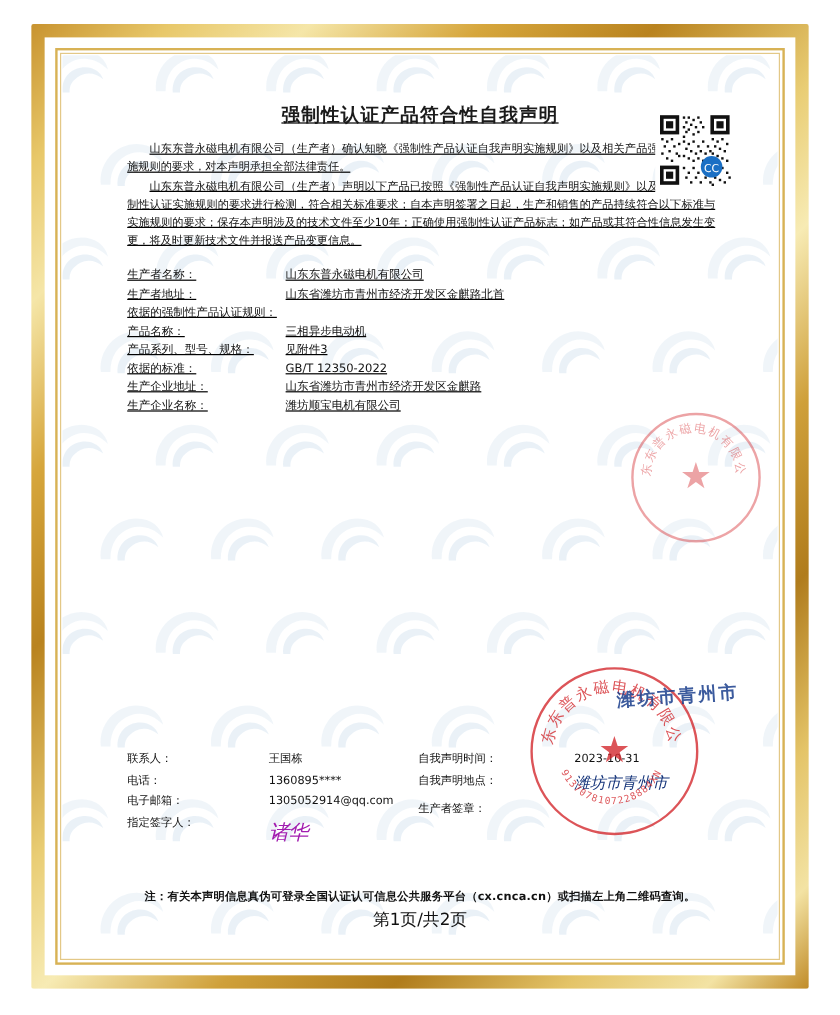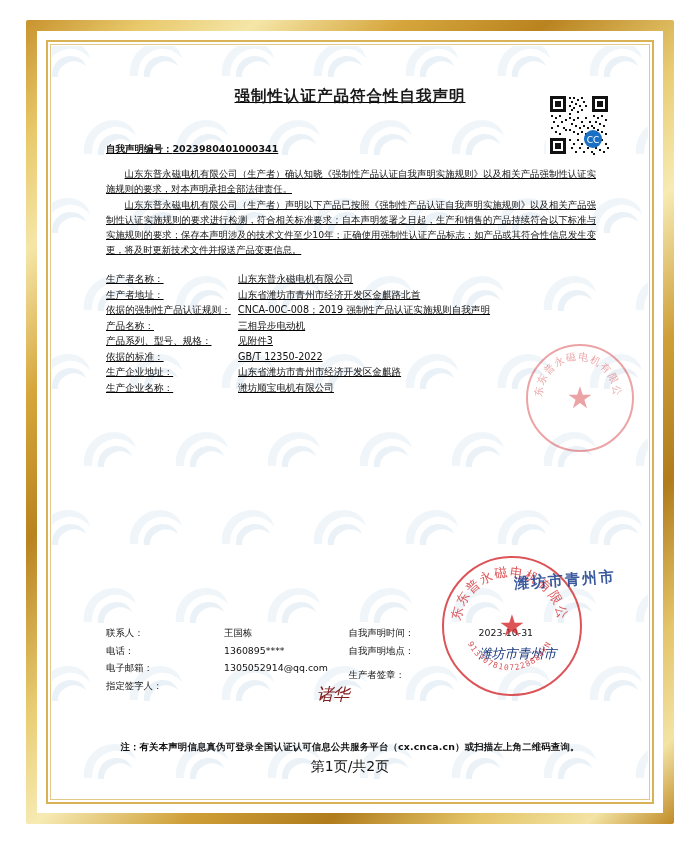--- a/index.html
+++ b/index.html
@@ -172,25 +172,24 @@
     white-space: nowrap;
   }
   .sig-label { width: 74px; flex: 0 0 74px; }
   .sig-label-wide { width: 86px; flex: 0 0 86px; }
   .sig-value { flex: 1 1 auto; margin-left: 44px; }
 
   .handwriting {
     font-family: "DejaVu Serif", "Liberation Serif", serif;
     font-style: italic;
     font-size: 17px;
-    color: #7f1d1d;
+    color: #a21caf;
     position: relative;
     top: 2px;
     letter-spacing: -1px;
-    text-align: right;
   }
   .hand-small {
     font-family: "DejaVu Serif", "Liberation Serif", serif;
     font-style: italic;
     font-size: 13px;
     color: #15347a;
   }
 
   
   .seal {
@@ -788,41 +787,37 @@
             <rect x="51" y="55" width="2" height="2"></rect>
           <rect x="55" y="57" width="2" height="2"></rect>
             <rect x="45" y="59" width="2" height="2"></rect>
             <rect x="59" y="53" width="2" height="2"></rect>
         </g>
         <circle cx="45" cy="45" r="9" fill="#1a6fc4"></circle>
         <text x="45" y="49" font-size="9" fill="#ffffff" text-anchor="middle" font-family="DejaVu Sans, sans-serif">CC</text>
       </svg>
     </div>
 
-    <div class="decl-no">
-      <span>自我声明编号：</span><span>2023980401000341</span>
-    </div>
 
     <div class="para-block" id="paragraphs">
         <div class="para">山东东普永磁电机有限公司（生产者）确认知晓《强制性产品认证自我声明实施规则》以及相关产品强制性认证实施规则的要求，对本声明承担全部法律责任。</div>
         <div class="para">山东东普永磁电机有限公司（生产者）声明以下产品已按照《强制性产品认证自我声明实施规则》以及相关产品强制性认证实施规则的要求进行检测，符合相关标准要求；自本声明签署之日起，生产和销售的产品持续符合以下标准与实施规则的要求；保存本声明涉及的技术文件至少10年；正确使用强制性认证产品标志；如产品或其符合性信息发生变更，将及时更新技术文件并报送产品变更信息。</div>
       </div>
 
     <div class="fields" id="fields">
         <div class="field-row">
           <span class="field-label">生产者名称：</span>
           <span class="field-value">山东东普永磁电机有限公司</span>
         </div>
         <div class="field-row">
           <span class="field-label">生产者地址：</span>
           <span class="field-value">山东省潍坊市青州市经济开发区金麒路北首</span>
         </div>
         <div class="field-row">
           <span class="field-label">依据的强制性产品认证规则：</span>
-          <span class="field-value">CNCA-00C-008；2019  强制性产品认证实施规则自我声明</span>
         </div>
         <div class="field-row">
           <span class="field-label">产品名称：</span>
           <span class="field-value">三相异步电动机</span>
         </div>
         <div class="field-row">
           <span class="field-label">产品系列、型号、规格：</span>
           <span class="field-value">见附件3</span>
         </div>
         <div class="field-row">

